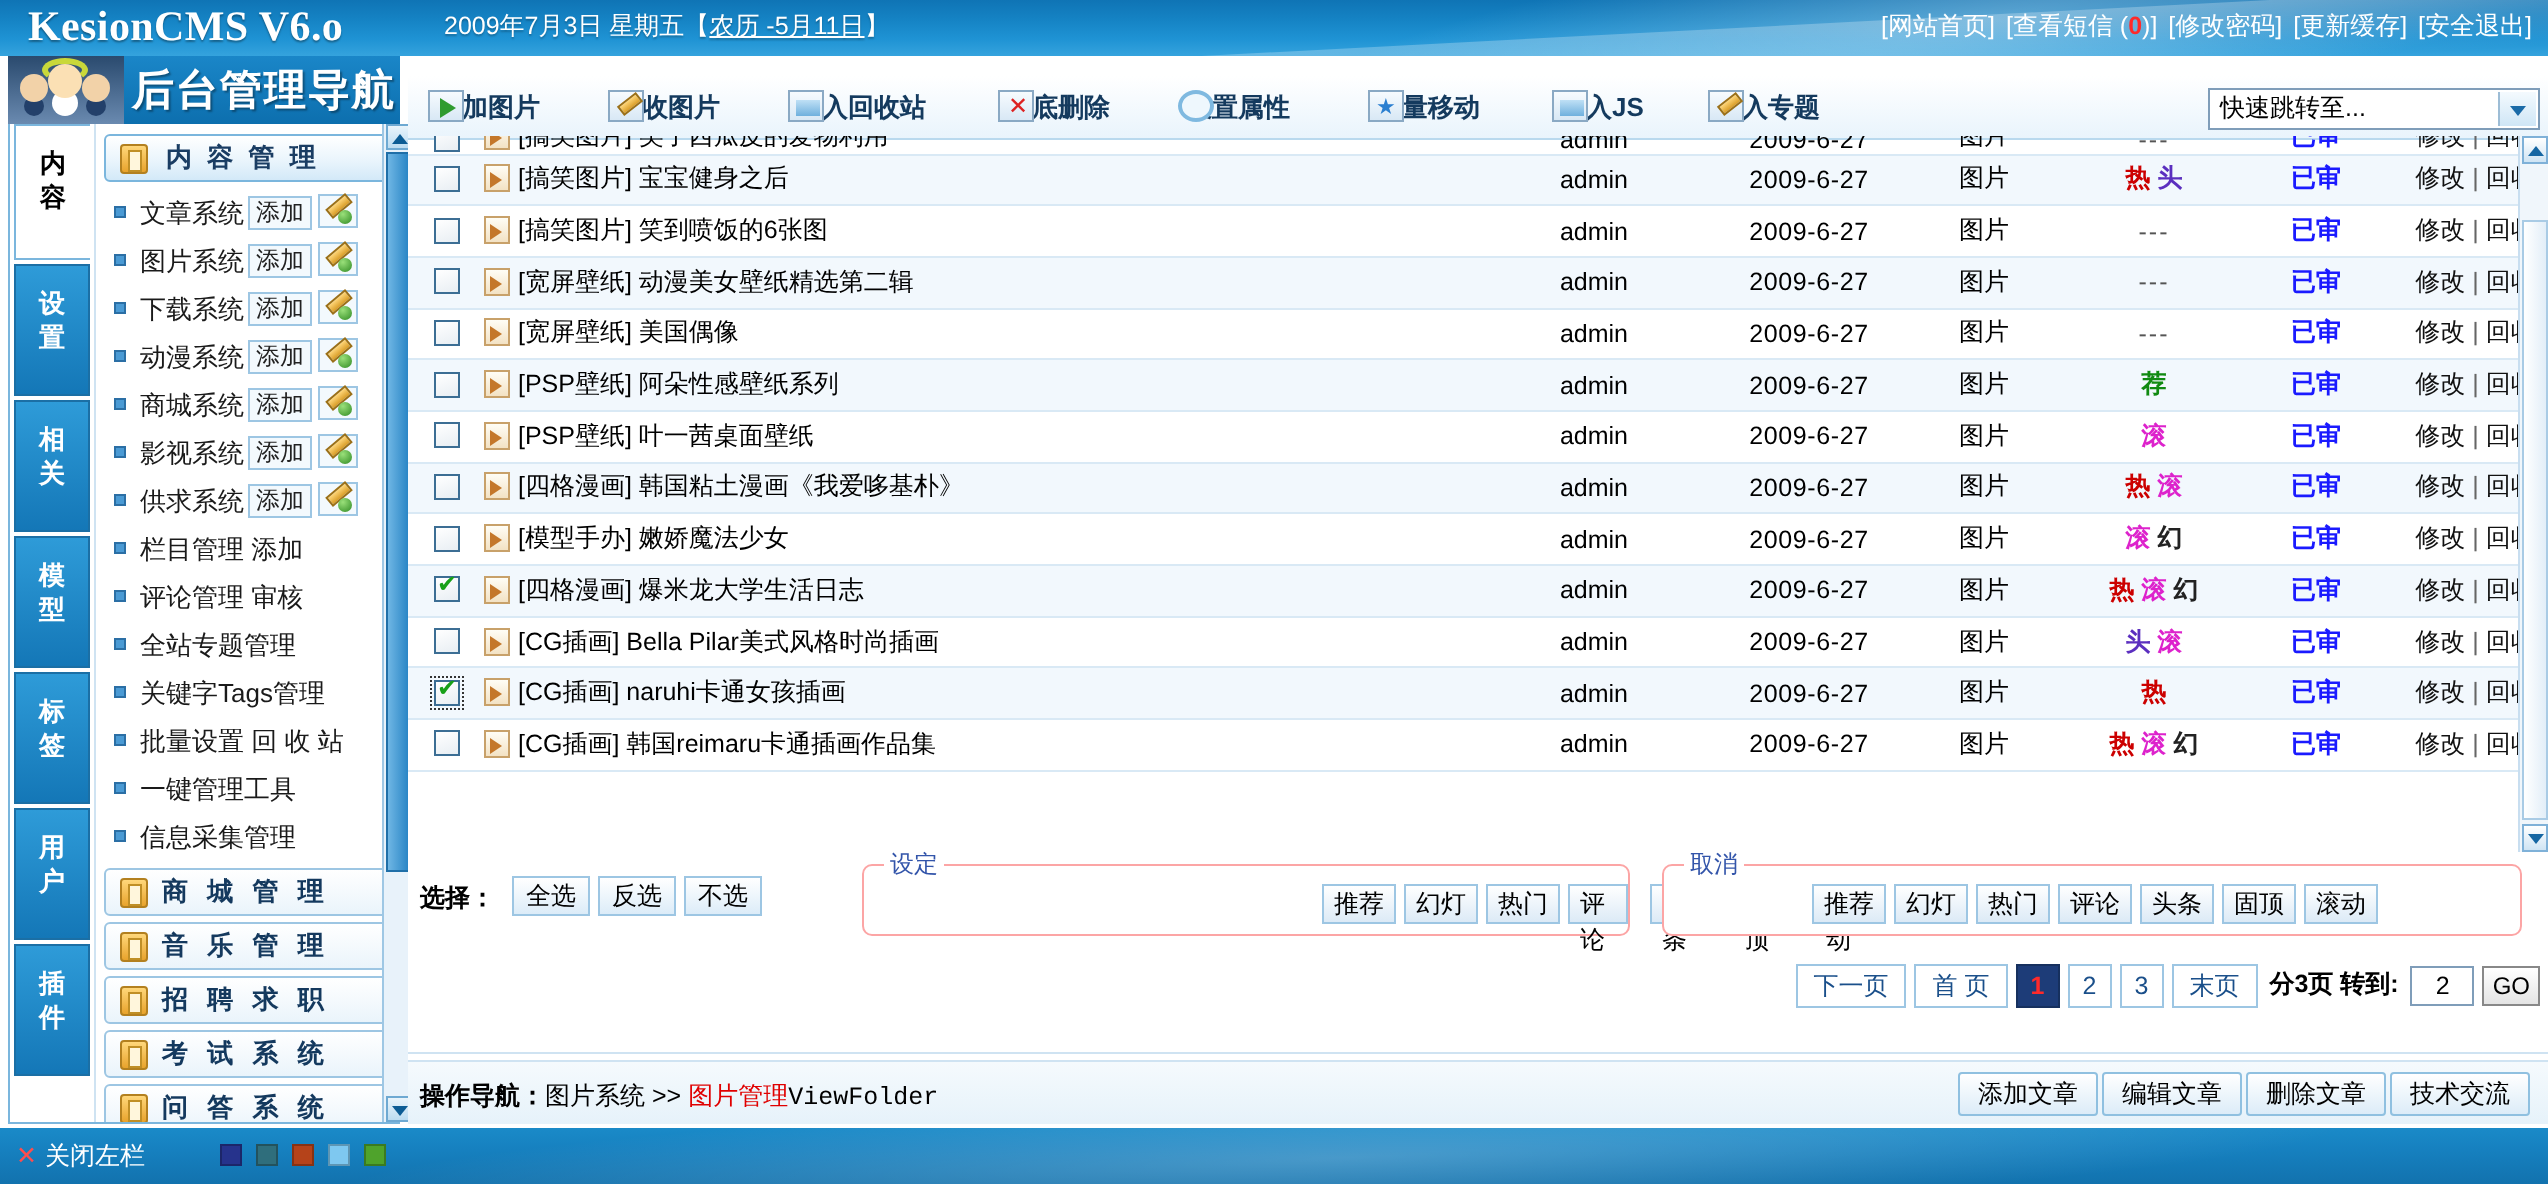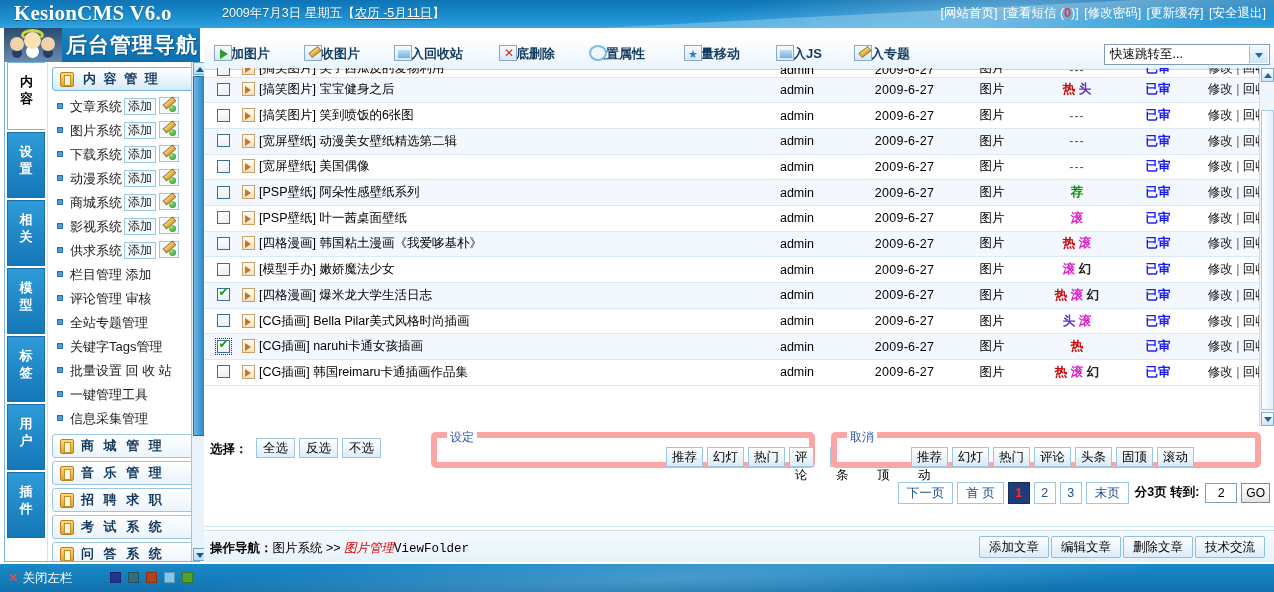--- a/index.html
+++ b/index.html
@@ -269,21 +269,21 @@
   
   #actionrow{ position:absolute; left:0; top:398px; width:1070px; height:46px; }
   #sel-label{ position:absolute; left:6px; top:13px; font-weight:bold; font-size:12.5px; }
   .selbtn{
     position:absolute; top:10px; height:20px; line-height:18px; padding:0 6px;
     border:1px solid #9dc6e3; background:linear-gradient(180deg,#ffffff,#dcecf8);
     font-size:12.5px; cursor:pointer;
   }
   .fset{
     position:absolute; top:4px; height:36px;
-    border:6px solid #fca5a5; border-radius:5px; background:#fff;
+    border:1px solid #fca5a5; border-radius:5px; background:#fff;
   }
   .fset .lg{
     position:absolute; left:10px; top:-9px; background:#fff; padding:0 3px;
     font-size:12px; color:#3355aa;
   }
   .fbtn{
     position:absolute; top:9px; height:20px; line-height:18px; padding:0 5px;
     border:1px solid #9dc6e3; background:linear-gradient(180deg,#ffffff,#dceaf6);
     font-size:12.5px; cursor:pointer;
   }
@@ -345,21 +345,21 @@
     font-size:12.5px; cursor:pointer;
   }
 
   
   #footnav{
     position:absolute; left:204px; top:530px; width:1070px; height:32px;
     background:linear-gradient(180deg,#f5fafd,#e6f2fa); border-top:1px solid #cfe3f2;
   }
   #crumb{ position:absolute; left:6px; top:9px; font-size:12.5px; }
   #crumb b{ font-weight:bold; }
-  #crumb .cur{ color:#e00000;font-style:italic; }
+  #crumb .cur{ color:#e00000; }
   #crumb .mono{ font-family:"Liberation Mono","DejaVu Sans Mono",monospace; color:#000; }
   .fbtn2{
     position:absolute; top:5px; height:22px; line-height:20px; padding:0 9px;
     border:1px solid #8fc0e0; border-radius:2px;
     background:linear-gradient(180deg,#ffffff,#dcecf8); font-size:12.5px; cursor:pointer;
   }
 
   
   #status{
     position:absolute; left:0; top:564px; width:1274px; height:28px;

